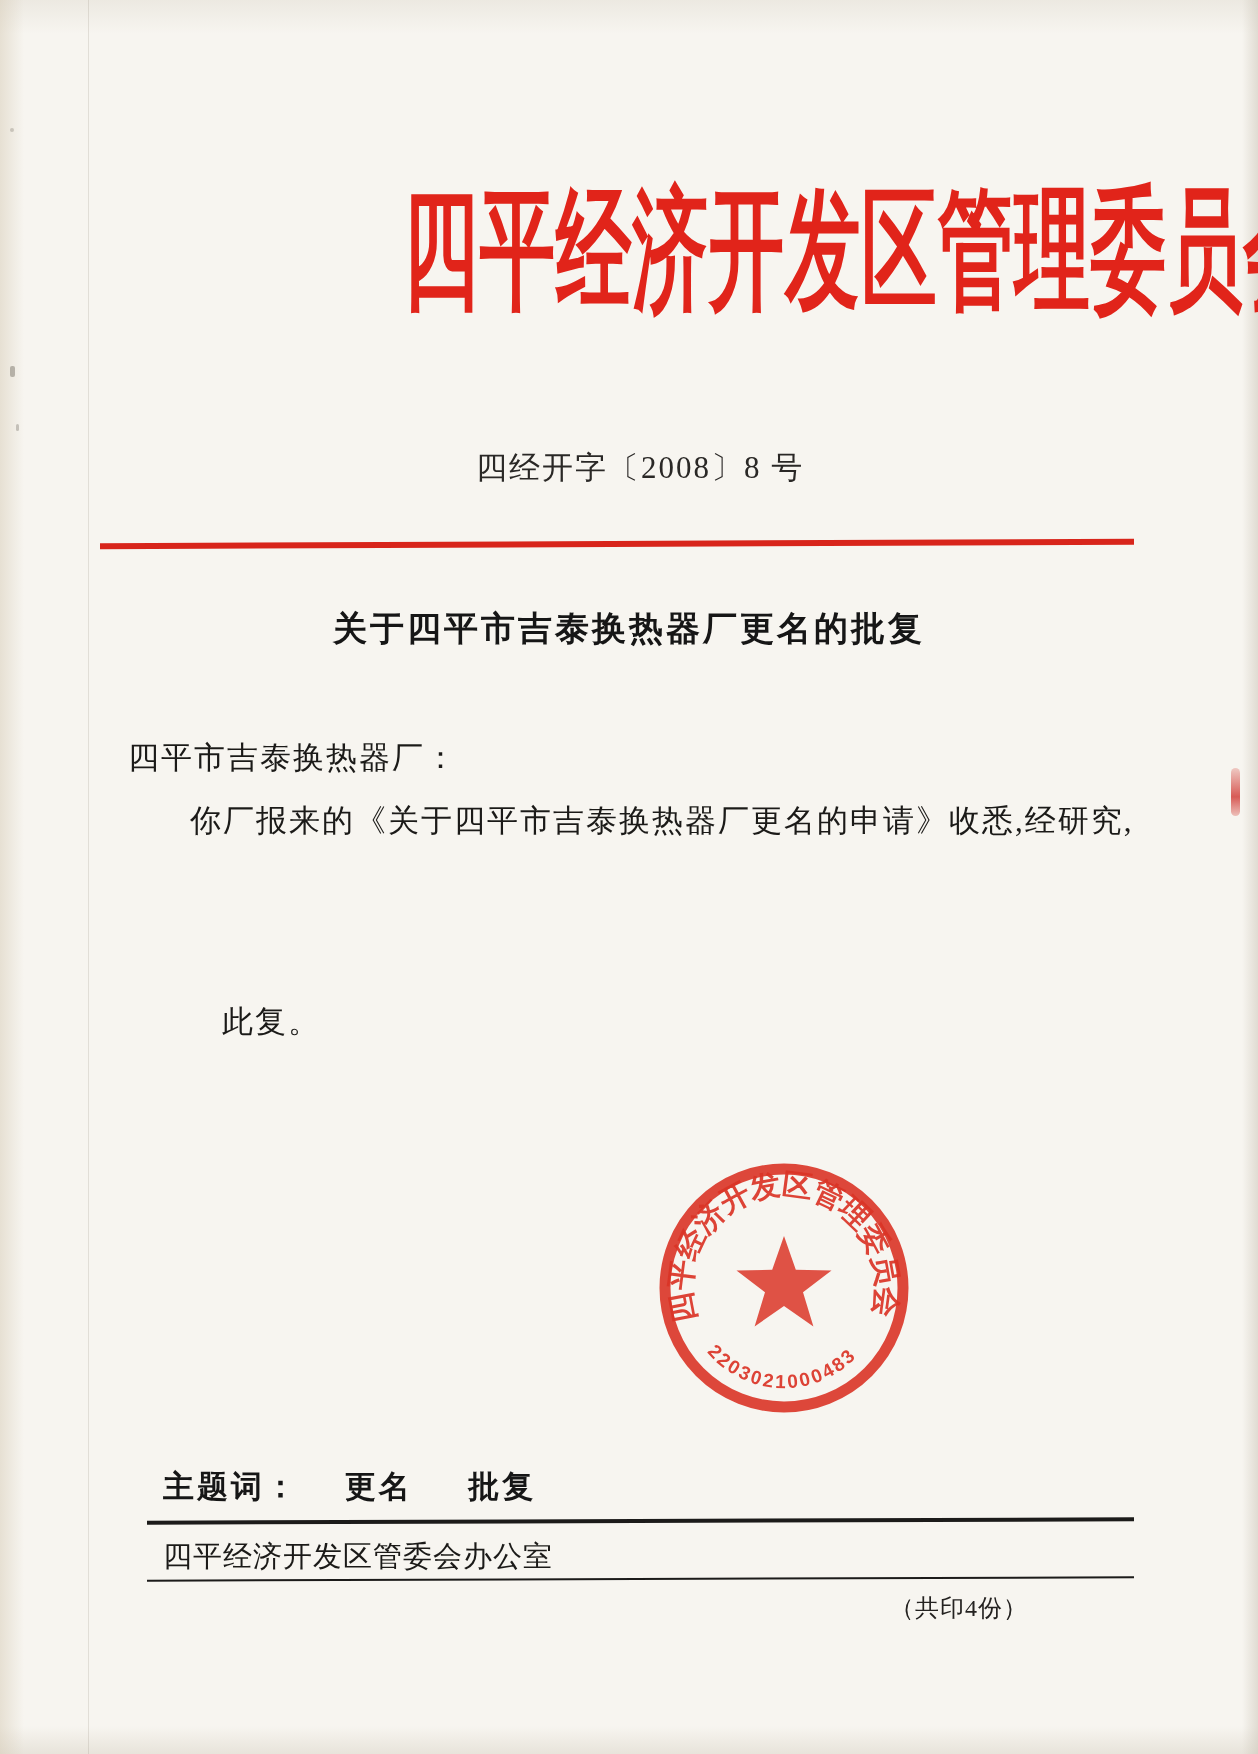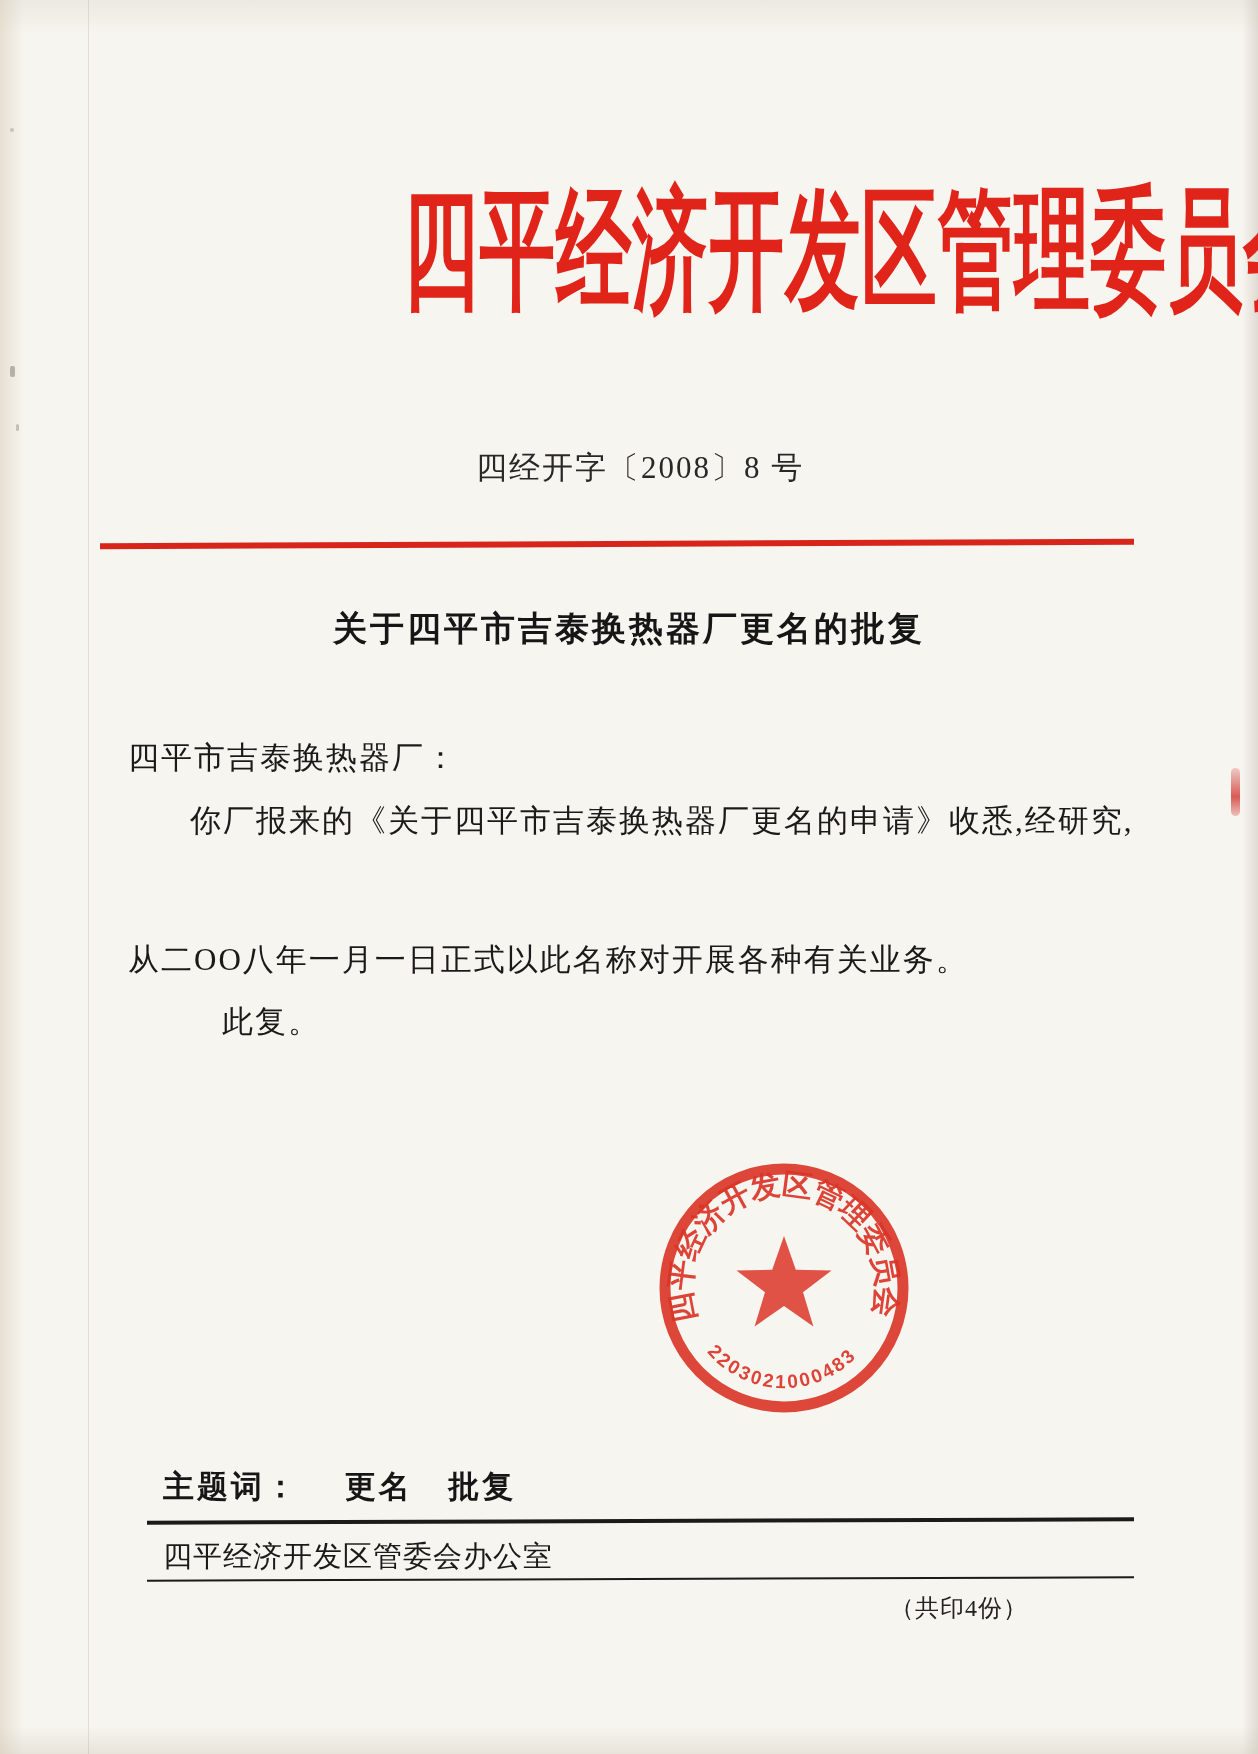--- a/index.html
+++ b/index.html
@@ -54,21 +54,21 @@
   
   .seal{position:absolute;left:652px;top:1156px;width:264px;height:264px;z-index:2;opacity:.95;}
   .issue-date{position:absolute;left:602px;top:1295px;z-index:3;
     font-size:31px;letter-spacing:5px;color:#141413;mix-blend-mode:multiply;white-space:nowrap;}
 
   
   .subject-row{position:absolute;left:163px;top:1466px;
     font-family:"Liberation Sans","DejaVu Sans",sans-serif;
     font-weight:bold;font-size:31px;letter-spacing:3px;color:#161616;}
   .subject-row .word1{margin-left:34px;}
-  .subject-row .word2{margin-left:24px;}
+  .subject-row .word2{margin-left:44px;}
   .hrule{position:absolute;left:147px;width:987px;background:#1c1b1a;transform:rotate(-.2deg);}
   .hrule.top{top:1519px;height:4px;}
   .hrule.bottom{top:1578px;height:2px;}
   .office{position:absolute;left:163px;top:1537px;
     font-family:"Liberation Sans","DejaVu Sans",sans-serif;
     font-size:29px;letter-spacing:1px;color:#1b1a18;}
   .print-date{position:absolute;left:800px;top:1535px;font-size:30px;letter-spacing:1px;color:#1b1a18;}
   .copies{position:absolute;left:890px;top:1592px;font-size:24px;letter-spacing:1px;color:#242220;}
 </style>
 </head>
@@ -87,21 +87,20 @@
   </div>
 
   <div class="doc-number">四经开字〔2008〕8 号</div>
 
   <div class="red-rule"></div>
 
   <div class="doc-title">关于四平市吉泰换热器厂更名的批复</div>
 
   <div class="body-text salutation">四平市吉泰换热器厂：</div>
   <div class="body-text line-1">你厂报来的《关于四平市吉泰换热器厂更名的申请》收悉,经研究,</div>
-  <div class="body-text line-3">从二OO八年一月一日正式以此名称对开展各种有关业务。</div>
   <div class="body-text closing">此复。</div>
 
   <svg class="seal" viewBox="0 0 264 264">
     <circle cx="132" cy="132" r="119" fill="none" stroke="#d92a1c" stroke-width="11" opacity=".9"></circle>
     <polygon points="132,80 143.8,113.8 179.5,114.5 151,136.2 161.4,170.5 132,150 102.6,170.5 113,136.2 84.5,114.5 120.2,113.8" fill="#d92a1c" opacity=".85"></polygon>
     <defs>
       <path id="arcTop" d="M 44.6 163.8 A 93 93 0 1 1 219.4 163.8" fill="none"></path>
       <path id="arcBottom" d="M 55 196 A 100 100 0 0 0 209 196" fill="none"></path>
     </defs>
     <text font-family="Liberation Sans, DejaVu Sans, sans-serif" font-size="30" font-weight="bold" fill="#d92a1c" opacity=".92">

